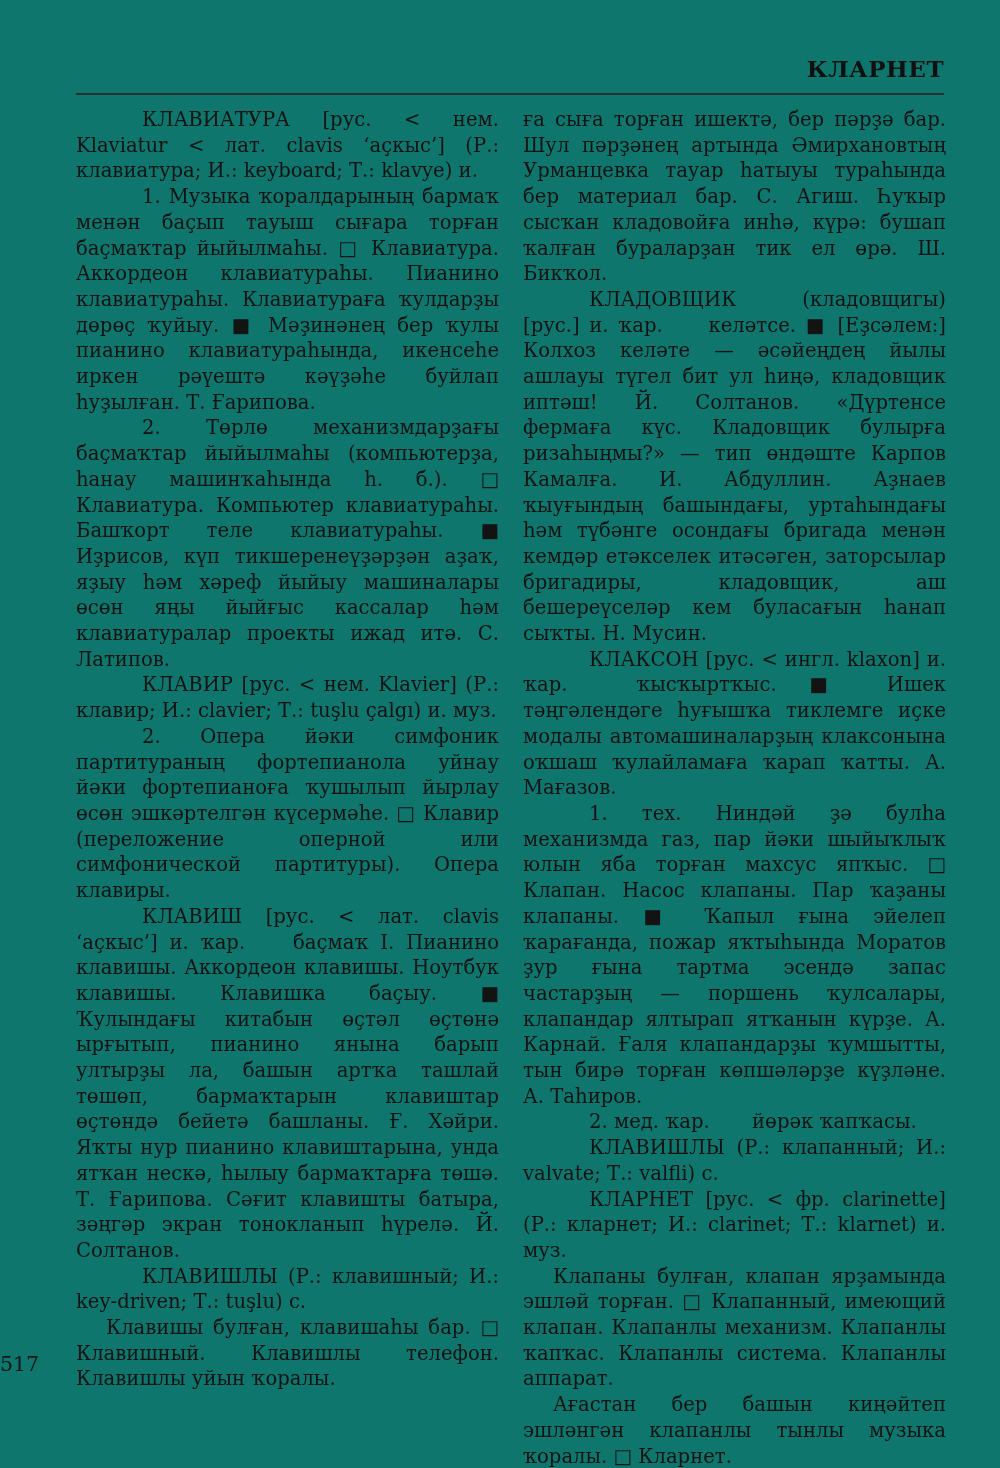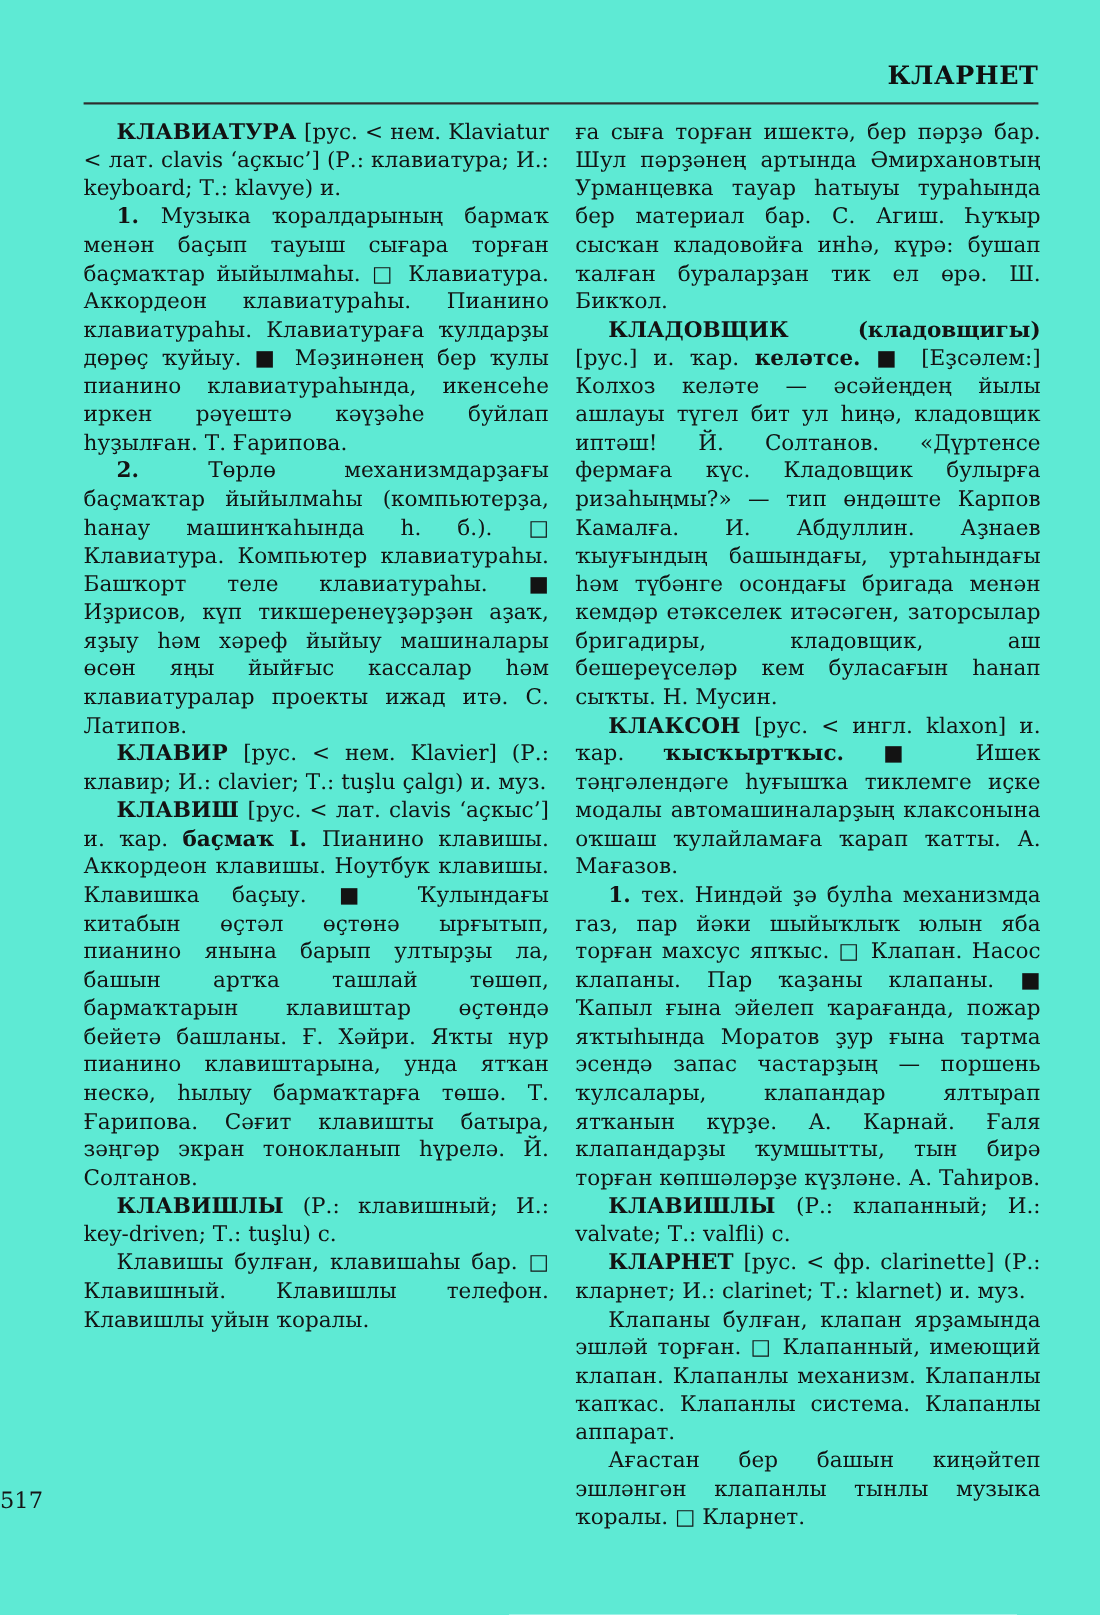--- a/index.html
+++ b/index.html
@@ -1,18 +1,18 @@
 <!DOCTYPE html>
 <html><head>
 <meta charset="utf-8">
 <style>
   html,body { margin:0; padding:0; background:#ffffff; }
   .page {
     position:relative; width:1000px; height:1468px;
-    background:#5eead4; color:#131313;
+    background:#0f766e; color:#131313;
     font-family:"DejaVu Serif", serif;
     overflow:hidden;
   }
   .running-head {
     position:absolute; top:55px; left:76px; width:868px;
     text-align:right; font-weight:bold; font-size:23px;
     letter-spacing:0.5px; color:#101010;
   }
   .head-rule {
     position:absolute; top:93px; left:76px; width:868px;
@@ -23,48 +23,50 @@
     display:flex; gap:24px;
   }
   .col {
     width:423px; flex:0 0 423px;
     font-size:19.6px; line-height:25.7px;
     text-align:justify; text-justify:inter-word;
     color:#131313;
   }
   .para { margin:0; text-indent:30px; }
   .para.noindent { text-indent:0; }
-  .run-b  { font-weight:bold; }
+  .run-b  { font-weight:normal;margin-left:36px; }
   .run-i  { }
   .page-number {
     position:absolute; top:1352px; left:0; width:800px;
     font-size:20.5px; color:#161616;
   }
 </style>
 </head>
 <body>
 
 <div class="page">
   <div class="running-head">КЛАРНЕТ</div>
   <hr class="head-rule">
   <div class="body-area">
     <div class="col" id="col-0">
         <p class="para"><span class="run-b">КЛАВИАТУРА </span><span class="run-n">[рус. &lt; нем. </span><span class="run-i">Klaviatur</span><span class="run-n"> &lt; лат. </span><span class="run-i">clavis</span><span class="run-n"> ‘аҫкыс’] (Р.: клавиатура; И.: keyboard; Т.: klavye) </span><span class="run-i">и.</span></p>
         <p class="para"><span class="run-b">1. </span><span class="run-n">Музыка ҡоралдарының бармаҡ менән баҫып тауыш сығара торған баҫмаҡтар йыйылмаһы. □ Клавиатура. </span><span class="run-i">Аккордеон клавиатураһы. Пианино клавиатураһы. Клавиатураға ҡулдарҙы дөрөҫ ҡуйыу.</span><span class="run-n"> ■ </span><span class="run-i">Мәҙинәнең бер ҡулы пианино клавиатураһында, икенсеһе иркен рәүештә кәүҙәһе буйлап һуҙылған.</span><span class="run-n"> Т. Ғарипова.</span></p>
         <p class="para"><span class="run-b">2. </span><span class="run-n">Төрлө механизмдарҙағы баҫмаҡтар йыйылмаһы </span><span class="run-i">(компьютерҙа, һанау машинҡаһында һ. б.).</span><span class="run-n"> □ Клавиатура. </span><span class="run-i">Компьютер клавиатураһы. Башҡорт теле клавиатураһы.</span><span class="run-n"> ■ </span><span class="run-i">Иҙрисов, күп тикшеренеүҙәрҙән аҙаҡ, яҙыу һәм хәреф йыйыу машиналары өсөн яңы йыйғыс кассалар һәм клавиатуралар проекты ижад итә.</span><span class="run-n"> С. Латипов.</span></p>
         <p class="para"><span class="run-b">КЛАВИР </span><span class="run-n">[рус. &lt; нем. </span><span class="run-i">Klavier</span><span class="run-n">] (Р.: клавир; И.: clavier; Т.: tuşlu çalgı) </span><span class="run-i">и. муз.</span></p>
+        <p class="para"><span class="run-b">2. </span><span class="run-n">Опера йәки симфоник партитураның фортепианола уйнау йәки фортепианоға ҡушылып йырлау өсөн эшкәртелгән күсермәһе. □ Клавир </span><span class="run-i">(переложение оперной или симфонической партитуры). Опера клавиры.</span></p>
         <p class="para"><span class="run-b">КЛАВИШ </span><span class="run-n">[рус. &lt; лат. </span><span class="run-i">clavis</span><span class="run-n"> ‘аҫкыс’] </span><span class="run-i">и. ҡар. </span><span class="run-b">баҫмаҡ I. </span><span class="run-i">Пианино клавишы. Аккордеон клавишы. Ноутбук клавишы. Клавишка баҫыу.</span><span class="run-n"> ■ </span><span class="run-i">Ҡулындағы китабын өҫтәл өҫтөнә ырғытып, пианино янына барып ултырҙы ла, башын артҡа ташлай төшөп, бармаҡтарын клавиштар өҫтөндә бейетә башланы.</span><span class="run-n"> Ғ. Хәйри. </span><span class="run-i">Яҡты нур пианино клавиштарына, унда ятҡан нескә, һылыу бармаҡтарға төшә.</span><span class="run-n"> Т. Ғарипова. </span><span class="run-i">Сәғит клавишты батыра, зәңгәр экран тонокланып һүрелә.</span><span class="run-n"> Й. Солтанов.</span></p>
         <p class="para"><span class="run-b">КЛАВИШЛЫ </span><span class="run-n">(Р.: клавишный; И.: key-driven; Т.: tuşlu) </span><span class="run-i">с.</span></p>
         <p class="para"><span class="run-n">Клавишы булған, клавишаһы бар. □ Клавишный. </span><span class="run-i">Клавишлы телефон. Клавишлы уйын ҡоралы.</span></p>
       </div>
     <div class="col" id="col-1">
         <p class="para noindent"><span class="run-i">ға сыға торған ишектә, бер пәрҙә бар. Шул пәрҙәнең артында Әмирхановтың Урманцевка тауар һатыуы тураһында бер материал бар.</span><span class="run-n"> С. Агиш. </span><span class="run-i">Һуҡыр сысҡан кладовойға инһә, күрә: бушап ҡалған бураларҙан тик ел өрә.</span><span class="run-n"> Ш. Бикҡол.</span></p>
         <p class="para"><span class="run-b">КЛАДОВЩИК (кладовщигы) </span><span class="run-n">[рус.] </span><span class="run-i">и. ҡар. </span><span class="run-b">келәтсе.</span><span class="run-n"> ■ </span><span class="run-i">[Еҙсәлем:] Колхоз келәте — әсәйеңдең йылы ашлауы түгел бит ул һиңә, кладовщик иптәш!</span><span class="run-n"> Й. Солтанов. </span><span class="run-i">«Дүртенсе фермаға күс. Кладовщик булырға ризаһыңмы?» — тип өндәште Карпов Камалға.</span><span class="run-n"> И. Абдуллин. </span><span class="run-i">Аҙнаев ҡыуғындың башындағы, уртаһындағы һәм түбәнге осондағы бригада менән кемдәр етәкселек итәсәген, заторсылар бригадиры, кладовщик, аш бешереүселәр кем буласағын һанап сыҡты.</span><span class="run-n"> Н. Мусин.</span></p>
         <p class="para"><span class="run-b">КЛАКСОН </span><span class="run-n">[рус. &lt; ингл. </span><span class="run-i">klaxon</span><span class="run-n">] </span><span class="run-i">и. ҡар. </span><span class="run-b">ҡысҡыртҡыс.</span><span class="run-n"> ■ </span><span class="run-i">Ишек тәңгәлендәге һуғышҡа тиклемге иҫке модалы автомашиналарҙың клаксонына оҡшаш ҡулайламаға ҡарап ҡатты.</span><span class="run-n"> А. Мағазов.</span></p>
         <p class="para"><span class="run-b">1. </span><span class="run-i">тех. Ниндәй ҙә </span><span class="run-n">булһа механизмда газ, пар йәки шыйыҡлыҡ юлын яба торған махсус япҡыс. □ Клапан. </span><span class="run-i">Насос клапаны. Пар ҡаҙаны клапаны.</span><span class="run-n"> ■ </span><span class="run-i">Ҡапыл ғына эйелеп ҡарағанда, пожар яҡтыһында Моратов ҙур ғына тартма эсендә запас частарҙың — поршень ҡулсалары, клапандар ялтырап ятҡанын күрҙе.</span><span class="run-n"> А. Карнай. </span><span class="run-i">Ғаля клапандарҙы ҡумшытты, тын бирә торған көпшәләрҙе күҙләне.</span><span class="run-n"> А. Таһиров.</span></p>
+        <p class="para"><span class="run-b">2. </span><span class="run-i">мед. ҡар. </span><span class="run-b">йөрәк ҡапҡасы.</span></p>
         <p class="para"><span class="run-b">КЛАВИШЛЫ </span><span class="run-n">(Р.: клапанный; И.: valvate; Т.: valfli) </span><span class="run-i">с.</span></p>
         <p class="para"><span class="run-b">КЛАРНЕТ </span><span class="run-n">[рус. &lt; фр. </span><span class="run-i">clarinette</span><span class="run-n">] (Р.: кларнет; И.: clarinet; Т.: klarnet) </span><span class="run-i">и. муз.</span></p>
         <p class="para"><span class="run-n">Клапаны булған, клапан ярҙамында эшләй торған. □ Клапанный, имеющий клапан. </span><span class="run-i">Клапанлы механизм. Клапанлы ҡапҡас. Клапанлы система. Клапанлы аппарат.</span></p>
         <p class="para"><span class="run-n">Ағастан бер башын киңәйтеп эшләнгән клапанлы тынлы музыка ҡоралы. □ Кларнет. </span></p>
       </div>
   </div>
   <div class="page-number">517</div>
 </div>
 
 </body></html>

